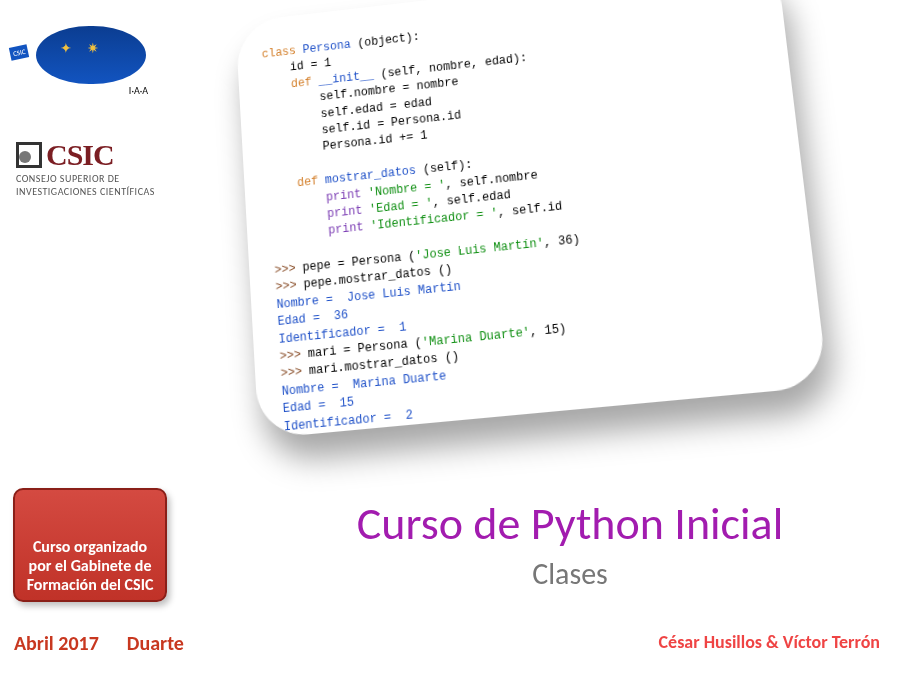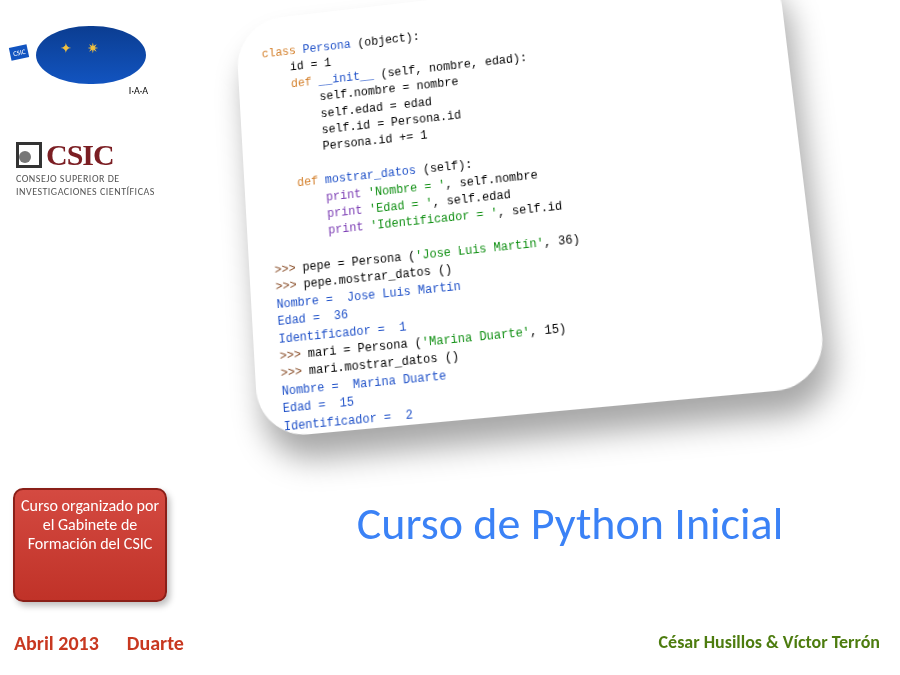--- a/index.html
+++ b/index.html
@@ -128,37 +128,38 @@
       top: 488px;
       width: 154px;
       height: 114px;
       background: linear-gradient(#d44a41, #c03228);
       border: 2px solid #8a1f18;
       border-radius: 10px;
       color: #fff;
       font-size: 16px;
       text-align: center;
       display: flex;
-      align-items: flex-start;
+      align-items: flex-end;
       justify-content: center;
       padding: 6px;
       box-shadow: 3px 4px 6px rgba(0,0,0,0.25);
+      font-weight: bold;
     }
 
     
     .title-block {
       position: absolute;
       left: 250px;
       top: 495px;
       width: 640px;
       text-align: center;
     }
     .title-block .main {
       font-size: 46px;
-      color: #3b82f6;
+      color: #a21caf;
     }
     .title-block .sub {
       font-size: 30px;
       color: #777;
       margin-top: 4px;
     }
 
     
     .footer-left {
       position: absolute;
@@ -167,21 +168,21 @@
       font-size: 20px;
       color: #c83820;
       font-weight: 600;
     }
     .footer-left .gap { display:inline-block; width: 28px; }
     .footer-right {
       position: absolute;
       right: 20px;
       bottom: 22px;
       font-size: 18px;
-      color: #4d7c0f;
+      color: #ef4444;
       font-weight: 600;
     }
   </style>
 </head>
 <body>
 
 <div class="logo-iaa">
   <div class="csic-tab">CSIC</div>
   <div class="ellipse"></div>
   <div class="iaa-sub">I·A·A</div>
@@ -216,18 +217,19 @@
 <span class="out">Edad =  15</span>
 <span class="out">Identificador =  2</span>
 </div>
 
 <div class="red-box">
   <span>Curso organizado por el Gabinete de Formación del CSIC</span>
 </div>
 
 <div class="title-block">
   <div class="main">Curso de Python Inicial</div>
+  <div class="sub">Clases</div>
 </div>
 
 <div class="footer-left">
-  <span>Abril 2013</span><span class="gap"></span><span>Duarte</span>
+  <span>Abril 2017</span><span class="gap"></span><span>Duarte</span>
 </div>
 <div class="footer-right">César Husillos &amp; Víctor Terrón</div>
 
 </body></html>

